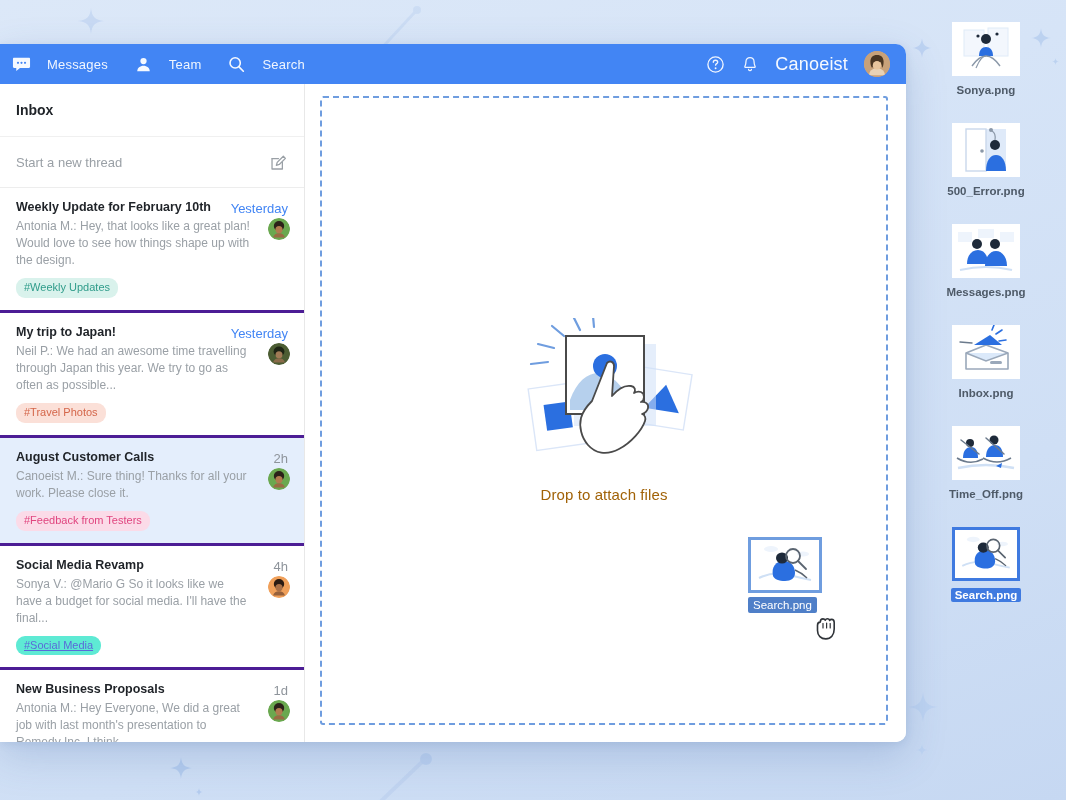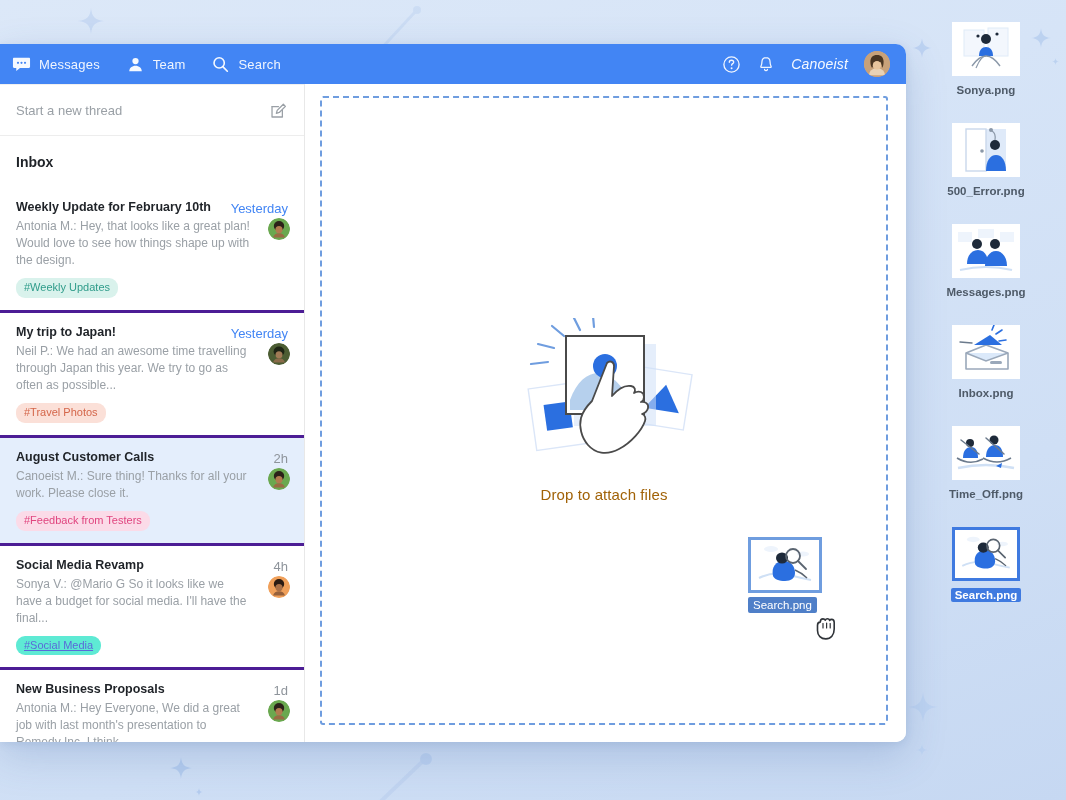--- a/index.html
+++ b/index.html
@@ -48,37 +48,36 @@
     background: #4285f4;
     display: flex;
     align-items: center;
     padding: 0 16px 0 12px;
     flex: 0 0 40px;
     color: #ffffff;
   }
   .nav-item {
     display: flex;
     align-items: center;
-    gap: 8px;
+    gap: 16px;
     margin-right: 26px;
     cursor: pointer;
   }
   .nav-item .nav-label {
     font-size: 13px;
     color: rgba(255,255,255,.92);
     letter-spacing: .2px;
   }
   .nav-icon { display: flex; align-items: center; justify-content: center; }
   .topbar-spacer { flex: 1 1 auto; }
   .topbar-right { display: flex; align-items: center; gap: 16px; }
   #user-name {
-    font-size: 14px;
+    font-size: 18px;
     color: rgba(255,255,255,.95);
     letter-spacing: .2px;
-    font-style: italic;
   }
   #user-avatar {
     width: 26px; height: 26px;
     border-radius: 50%;
     overflow: hidden;
     background: #d9a675;
     display: block;
     cursor: pointer;
   }
 
@@ -398,33 +397,33 @@
             <circle cx="13" cy="14.2" r="4.2" fill="#e8c49c"></circle>
           </svg>
         </span>
       </div>
     </div>
 
     <div id="app-body">
 
       <div id="sidebar">
 
+        <div id="inbox-header">
+          <span id="inbox-title">Inbox</span>
+        </div>
+
         <div id="new-thread-row">
           <span id="new-thread-placeholder">Start a new thread</span>
           <span style="display:flex;">
             <svg width="19" height="19" viewBox="0 0 22 22">
               <path d="M3.5 6.5h7.5" stroke="#9aa0a6" stroke-width="1.5" stroke-linecap="round" fill="none"></path>
               <path d="M3.5 6.5v12h12v-7.5" stroke="#9aa0a6" stroke-width="1.5" stroke-linecap="round" stroke-linejoin="round" fill="none"></path>
               <path d="M8.5 14.3l1-3.4 7.1-7.1 2.4 2.4-7.1 7.1z" stroke="#9aa0a6" stroke-width="1.5" stroke-linejoin="round" fill="none"></path>
             </svg>
           </span>
-        </div>
-
-        <div id="inbox-header">
-          <span id="inbox-title">Inbox</span>
         </div>
 
         <div id="thread-list">
 
           <div class="thread">
             <div class="thread-top">
               <span class="thread-title">Weekly Update for February 10th</span>
               <span class="thread-time">Yesterday</span>
             </div>
             <div class="thread-preview">Antonia M.: Hey, that looks like a great plan! Would love to see how things shape up with the design.</div>

